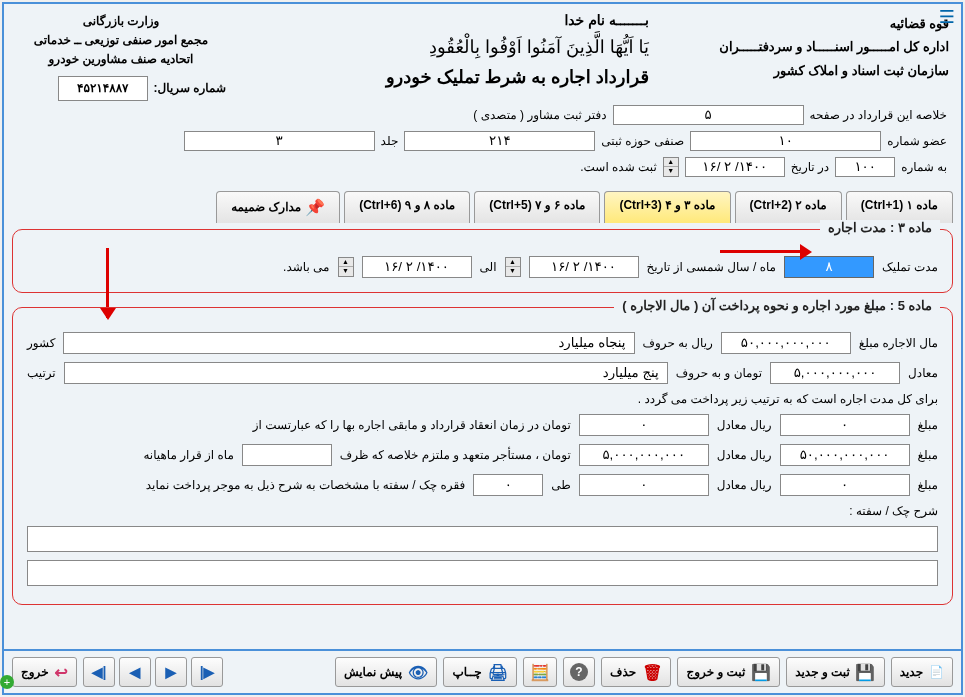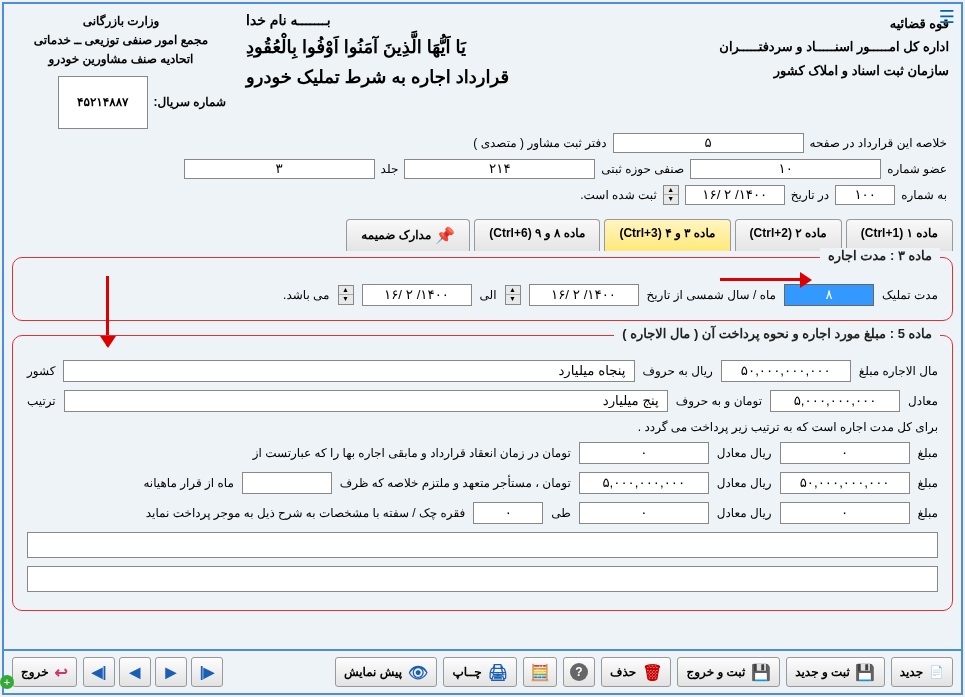--- a/index.html
+++ b/index.html
@@ -28,37 +28,37 @@
 }
 .header-right {
   width: 280px;
   text-align: right;
   font-weight: bold;
   font-size: 13px;
   line-height: 1.8;
 }
 .header-center {
   flex: 1;
-  text-align: left;
+  text-align: right;
 }
 .bismillah { font-size: 14px; margin-bottom: 6px; font-weight: bold; }
-.verse { font-size: 18px; font-weight: bold; margin: 8px 0; }
+.verse { font-size: 18px; font-weight: normal; margin: 8px 0; }
 .contract-title { font-size: 18px; font-weight: bold; margin-top: 8px; }
 .header-left {
   width: 210px;
   text-align: center;
   font-weight: bold;
   font-size: 12px;
   line-height: 1.6;
 }
 .serial-row { margin-top: 6px; display:flex; align-items:center; gap:6px; justify-content:flex-start; }
 .serial-box {
   border: 1px solid #888;
   background: #fff;
-  padding: 16px 18px;
+  padding: 2px 18px;
   font-family: Tahoma;
   direction: ltr;
 }
 .summary-lines { padding: 4px 14px 8px 14px; font-size: 12px; }
 .summary-lines .line { display: flex; align-items: center; gap: 6px; margin-bottom: 6px; flex-wrap: wrap; }
 .inline-input {
   border: 1px solid #888;
   background: #fff;
   padding: 1px 6px;
   min-width: 40px;
@@ -259,20 +259,21 @@
         </div>
       <span class="lbl">ثبت شده است.</span>
     </div>
   </div>
 
   <div class="tabs-row">
     <div class="tabs-row-inner">
       <div class="tab">ماده ۱  (Ctrl+1)</div>
       <div class="tab">ماده ۲  (Ctrl+2)</div>
       <div class="tab active">ماده ۳ و ۴  (Ctrl+3)</div>
+      <div class="tab">ماده ۶ و ۷  (Ctrl+5)</div>
       <div class="tab">ماده ۸ و ۹  (Ctrl+6)</div>
       <div class="tab attach">
         <span class="pin">📌</span>
         <span>مدارک ضمیمه</span>
       </div>
     </div>
   </div>
 
   <div class="main-panel">
     <div class="section-box" style="margin-top:6px;">
@@ -344,20 +345,23 @@
           <span class="lbl">مبلغ</span>
           <input class="txt-input" style="width: 130px;" value="۰">
           <span class="lbl">ریال معادل</span>
           <input class="txt-input" style="width: 130px;" value="۰">
           <span class="lbl">طی</span>
           <input class="txt-input" style="width: 70px;" value="۰">
           <span class="lbl">فقره چک / سفته با مشخصات به شرح ذیل به موجر پرداخت نماید</span>
         </div>
 
         <div class="row">
+          <span class="lbl">شرح چک / سفته :</span>
+        </div>
+        <div class="row">
             <input class="memo" style="">
           </div>
         <div class="row">
             <input class="memo" style="">
           </div>
       </div>
     </div>
   </div>
 
   <div class="toolbar" style="position:relative;">

